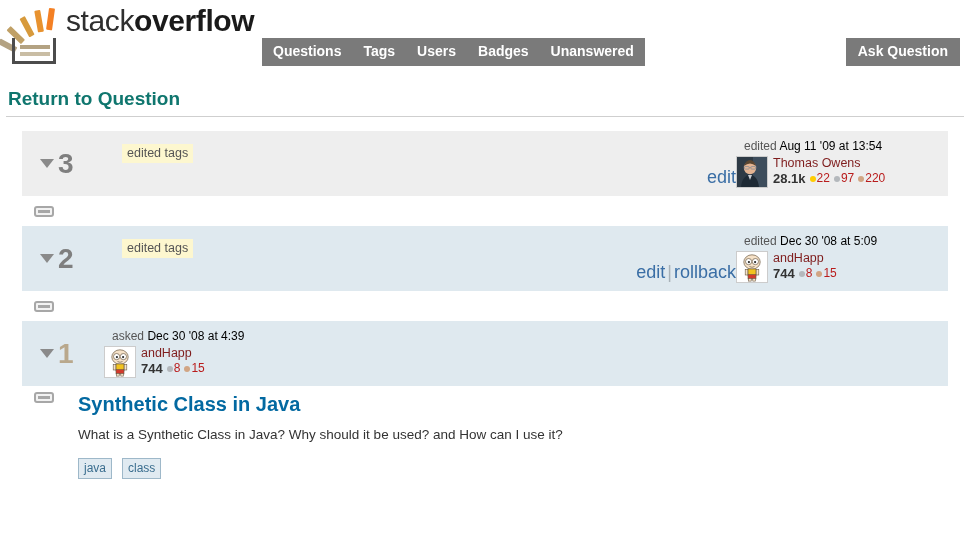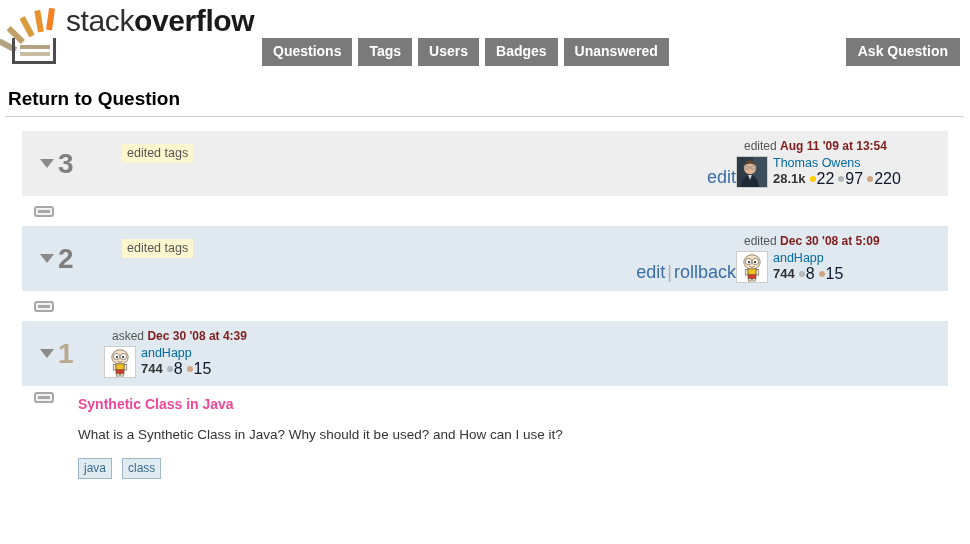--- a/index.html
+++ b/index.html
@@ -71,21 +71,21 @@
     margin-left: 2px;
     white-space: nowrap;
   }
   .logo-text b { font-weight: 700; color: #1a1a1a; }
 
   .nav {
     position: absolute;
     left: 262px;
     top: 38px;
     display: flex;
-    gap: 6px;
+    gap: 0;
   }
   .nav-btn {
     background: #7a7a7a;
     color: #ffffff;
     font-weight: bold;
     font-size: 14px;
     padding: 6px 11px 7px 11px;
     line-height: 15px;
     white-space: nowrap;
     cursor: pointer;
@@ -101,21 +101,21 @@
     padding: 6px 12px 7px 12px;
     line-height: 15px;
     white-space: nowrap;
     cursor: pointer;
   }
 
   
   .page-title {
     font-size: 19px;
     font-weight: bold;
-    color: #000000;
+    color: #0f766e;
     padding: 0 0 6px 8px;
     line-height: 22px;
   }
   .title-rule {
     border-top: 1px solid #cfcfcf;
     margin: 0 6px 0 6px;
   }
 
   
   .revisions {
@@ -197,38 +197,38 @@
     flex-direction: column;
     align-items: flex-start;
   }
   .user-action {
     font-size: 12px;
     color: #555555;
     white-space: nowrap;
     margin-bottom: 3px;
     margin-left: 8px;
   }
-  .user-action b { color: #7f1d1d; font-weight: bold; }
+  .user-action b { color: #000000; font-weight: normal; }
   .user-row {
     display: flex;
     align-items: flex-start;
     gap: 5px;
   }
   .avatar {
     width: 32px;
     height: 32px;
     flex: 0 0 32px;
     border: 1px solid #cccccc;
     box-sizing: border-box;
     overflow: hidden;
     background: #ffffff;
   }
   .user-meta { display: flex; flex-direction: column; }
   .user-name {
-    color: #0369a1;
+    color: #7f1d1d;
     font-size: 12.5px;
     line-height: 15px;
     text-decoration: none;
     cursor: pointer;
     white-space: nowrap;
   }
   .rep-line {
     display: flex;
     align-items: center;
     gap: 1px;
@@ -243,21 +243,21 @@
     margin-right: 3px;
   }
   .badge-grp { display: inline-flex; align-items: center; gap: 1px; margin-right: 3px; }
   .dot {
     width: 6px; height: 6px; border-radius: 50%;
     display: inline-block;
   }
   .dot.gold { background: #ffcc01; }
   .dot.silver { background: #b4b8bc; }
   .dot.bronze { background: #d1a584; }
-  .badge-count { color: #0f172a; font-size: 16px; }
+  .badge-count { color: #b91c1c; font-size: 12px; }
 
   
   .marker-row {
     height: 30px;
     display: flex;
     align-items: center;
     padding-left: 12px;
   }
   .marker-icon {
     width: 20px;
@@ -277,23 +277,23 @@
   }
 
   
   .q-preview {
     display: flex;
     align-items: flex-start;
     padding: 6px 0 0 12px;
   }
   .q-content { padding-left: 24px; }
   .q-title {
-    font-size: 14px;
+    font-size: 20px;
     font-weight: bold;
-    color: #ec4899;
+    color: #0369a1;
     line-height: 24px;
     margin: 0 0 10px 0;
   }
   .q-text {
     font-size: 13.5px;
     color: #333333;
     line-height: 18px;
     margin-bottom: 14px;
   }
   .tag-list { display: flex; gap: 10px; }

